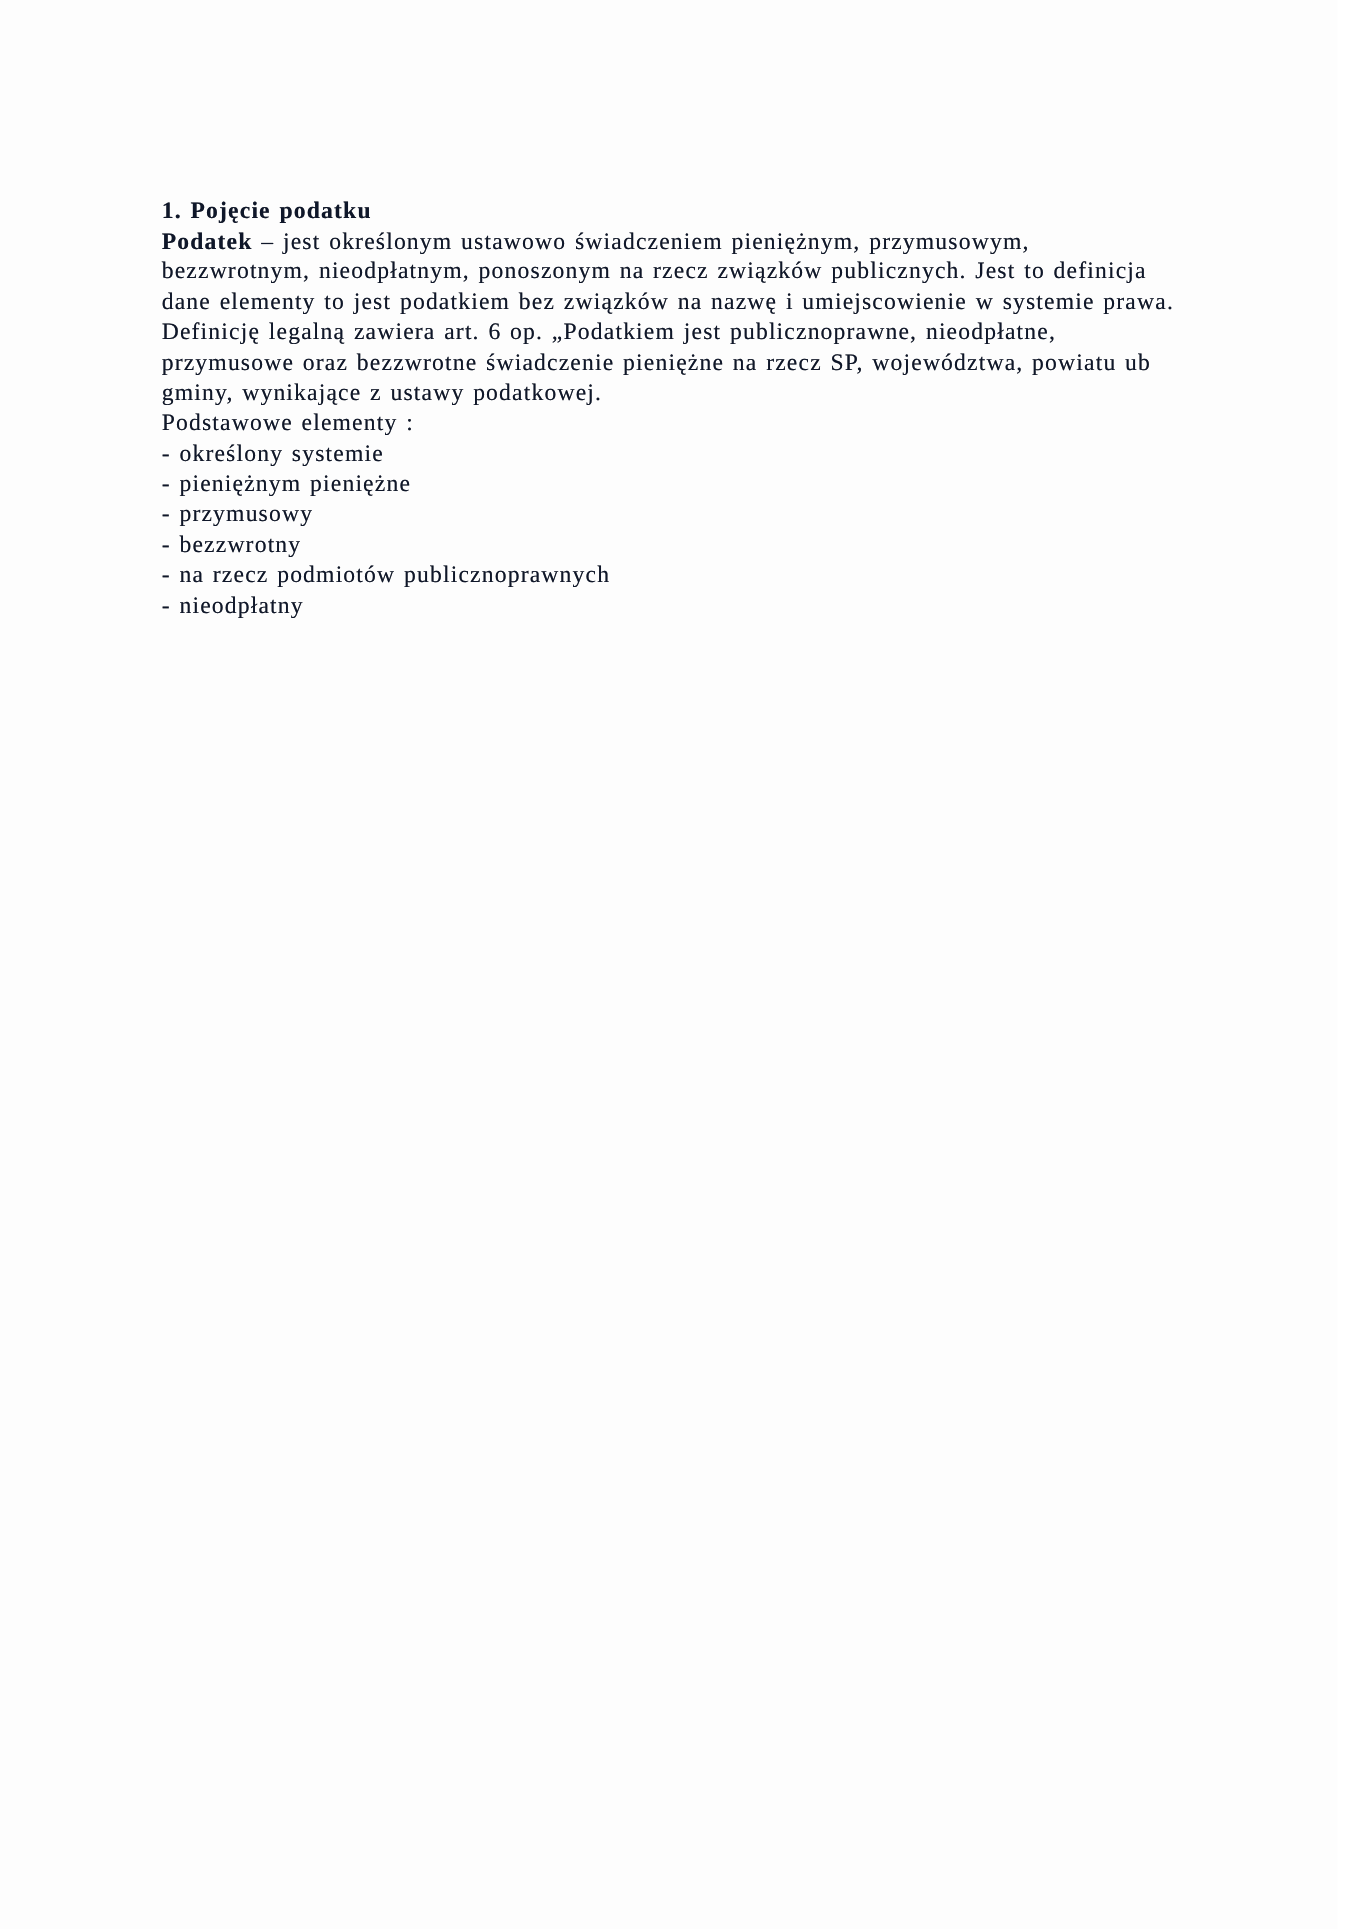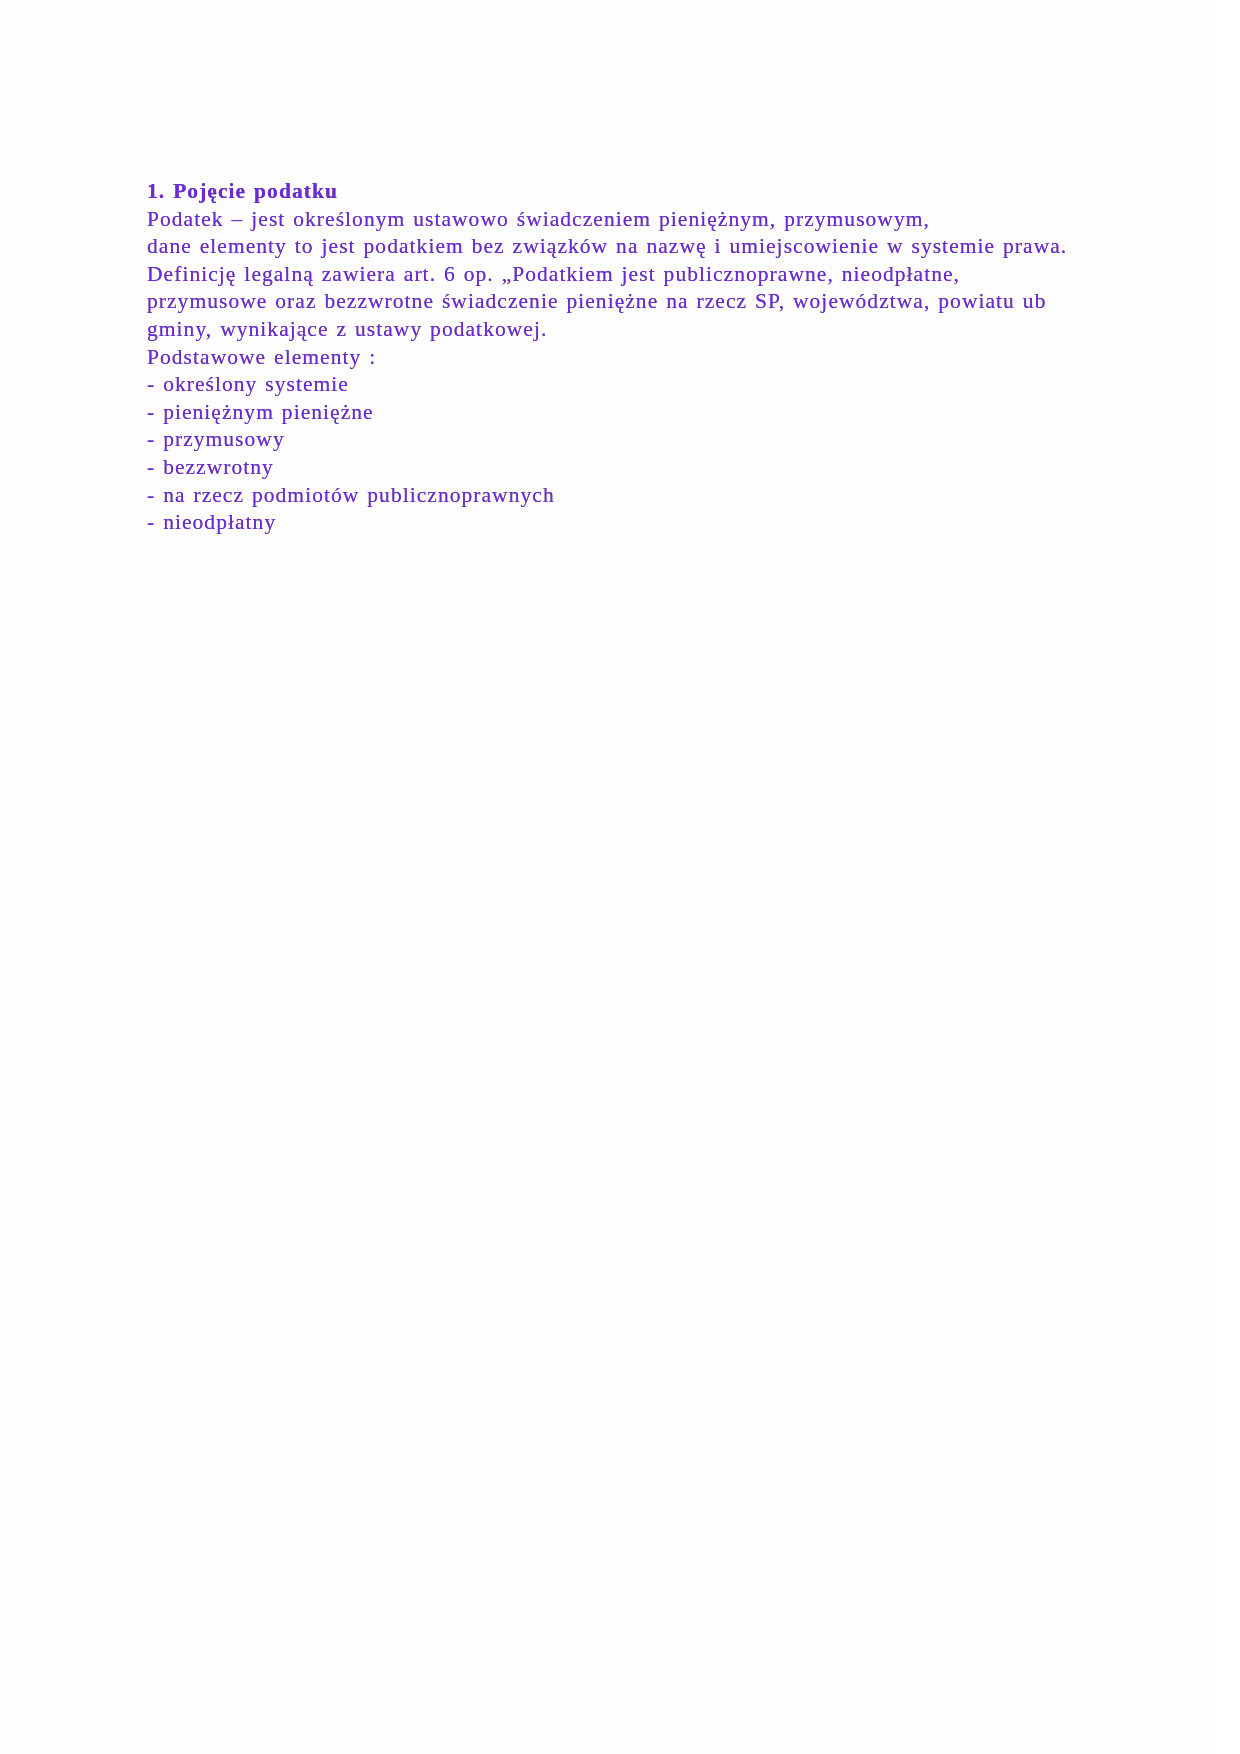--- a/index.html
+++ b/index.html
@@ -8,52 +8,53 @@
     padding: 0;
     background: #ffffff;
   }
   .page {
     position: relative;
     width: 1216px;
     height: 1754px;
     background: #fdfdfd;
     overflow: hidden;
     font-family: "Liberation Serif", "DejaVu Serif", serif;
-    color: #6d28d9;
+    color: #0f172a;
   }
   .textblock {
     position: absolute;
     left: 147px;
     top: 178px;
   }
   .line {
     font-size: 21.5px;
     line-height: 27.6px;
     letter-spacing: 1.05px;
     word-spacing: 1.5px;
     white-space: nowrap;
     text-shadow: 0 0 0.5px rgba(10,10,10,0.55);
   }
   .heading {
     font-weight: bold;
   }
   .lead {
-    font-weight: normal;
+    font-weight: bold;
   }
 </style>
 </head>
 <body>
 
 <div class="page">
   <div class="textblock">
     <div class="line heading">1. Pojęcie podatku</div>
     <div class="line">
       <span class="lead">Podatek</span><span> – jest określonym ustawowo świadczeniem pieniężnym, przymusowym,</span>
     </div>
     <div>
+        <div class="line">bezzwrotnym, nieodpłatnym, ponoszonym na rzecz związków publicznych. Jest to definicja</div>
         <div class="line">dane elementy to jest podatkiem bez związków na nazwę i umiejscowienie w systemie prawa.</div>
         <div class="line">Definicję legalną zawiera art. 6 op. „Podatkiem jest publicznoprawne, nieodpłatne,</div>
         <div class="line">przymusowe oraz bezzwrotne świadczenie pieniężne na rzecz SP, województwa, powiatu ub</div>
         <div class="line">gminy, wynikające z ustawy podatkowej.</div>
       </div>
     <div class="line">Podstawowe elementy :</div>
     <div>
         <div class="line">- określony systemie</div>
         <div class="line">- pieniężnym pieniężne</div>
         <div class="line">- przymusowy</div>

